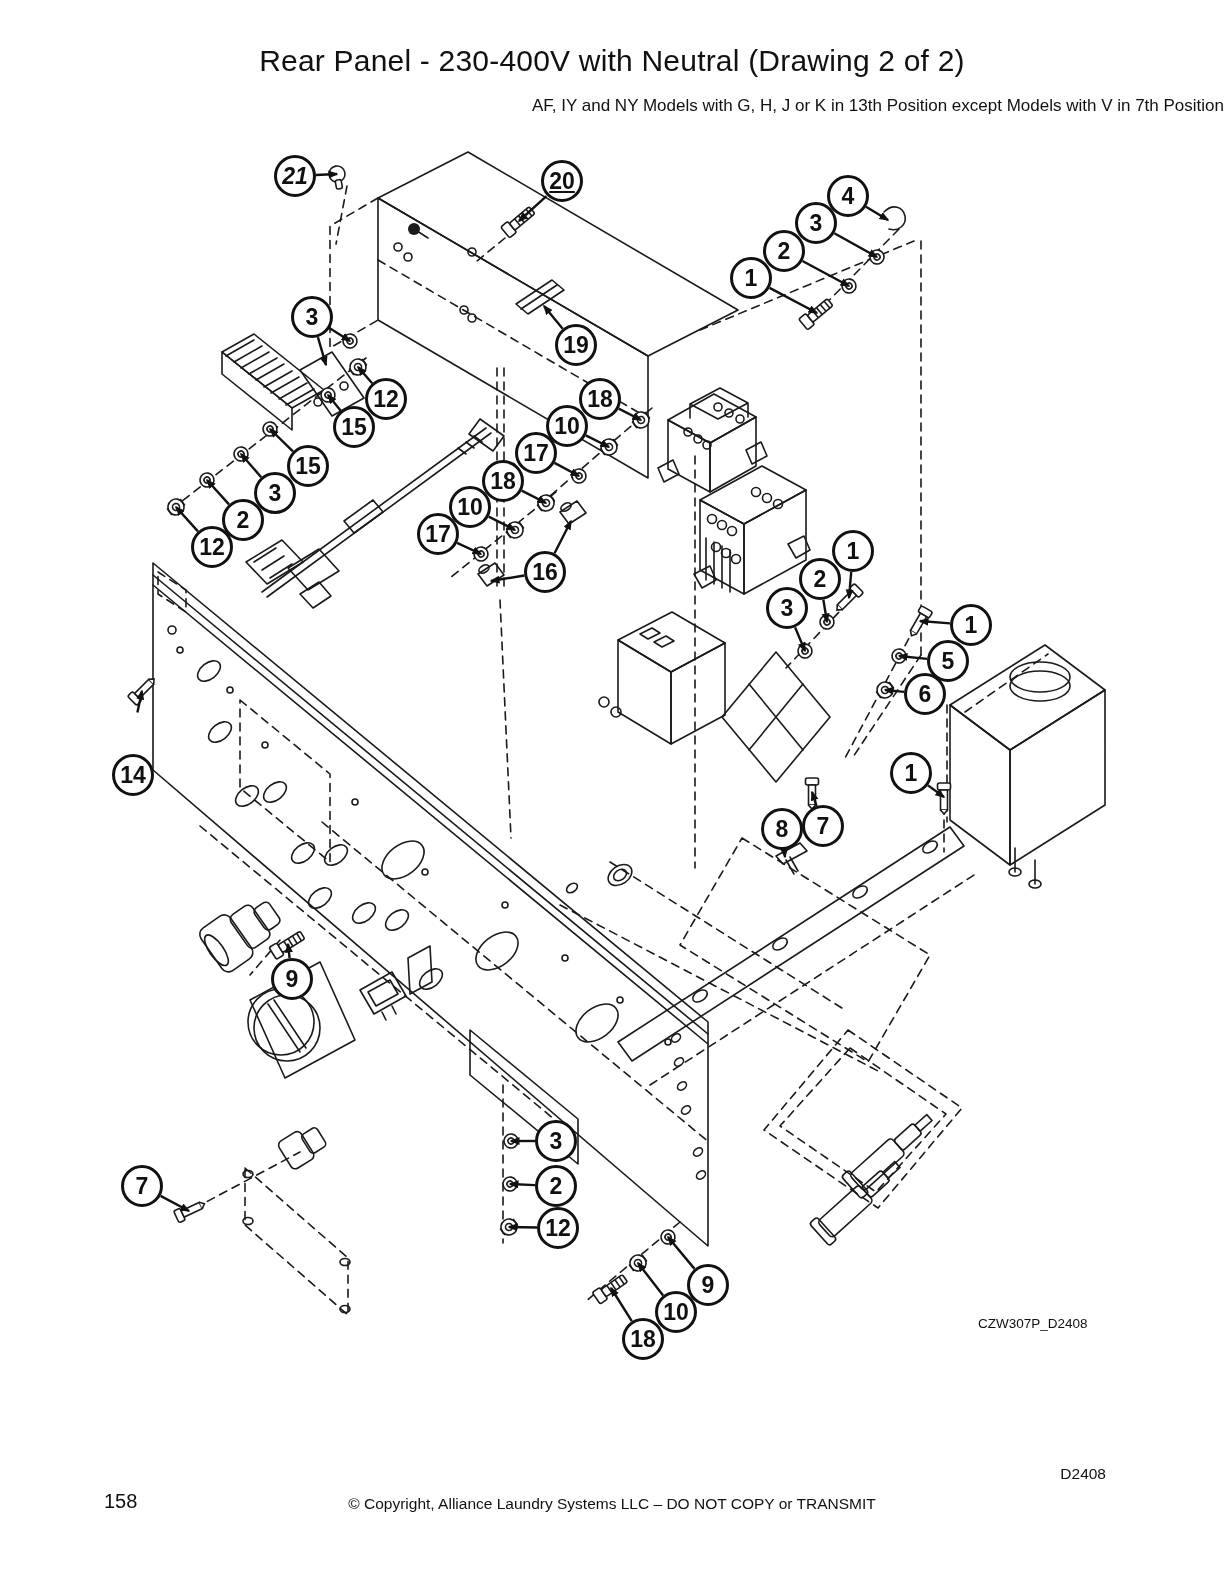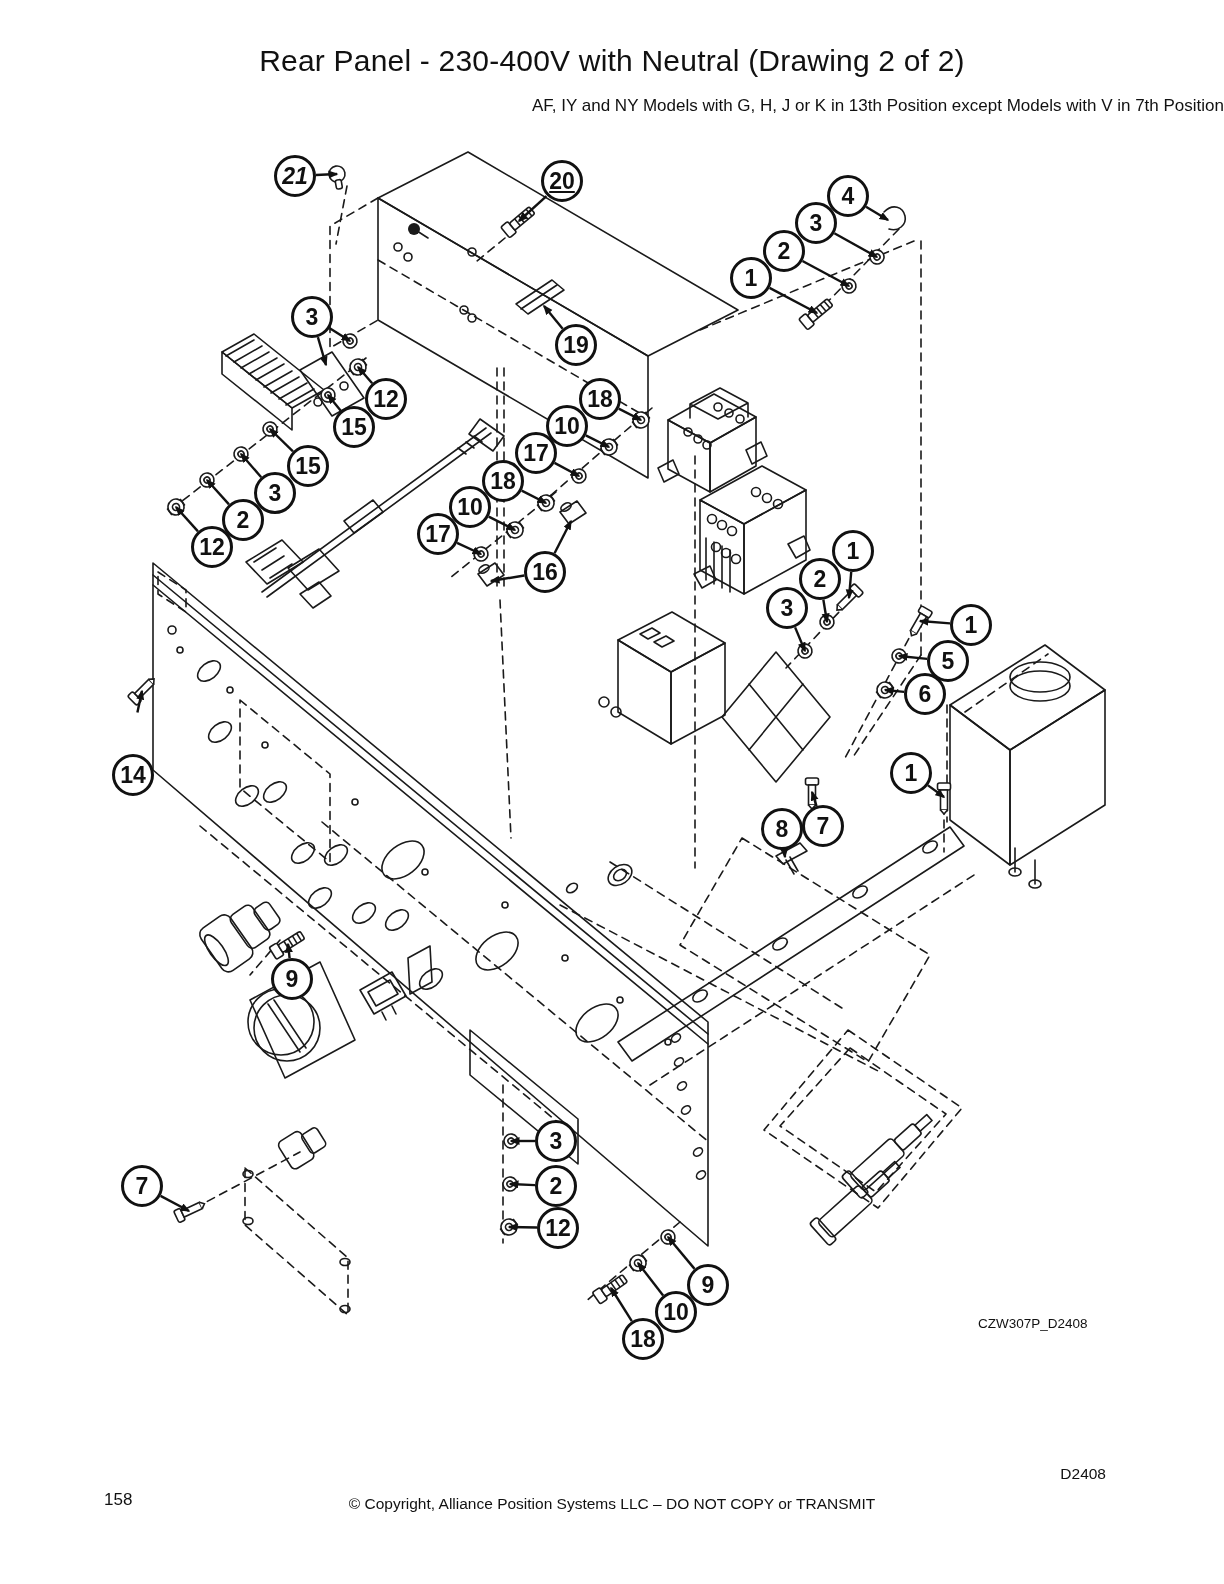--- a/index.html
+++ b/index.html
@@ -11,21 +11,21 @@
     font-size:30px;font-weight:normal;letter-spacing:.2px}
   .subtitle{position:absolute;top:96px;left:0;width:100%;text-align:right;font-size:17px}
   #art{position:absolute;left:0;top:0;z-index:1}
   #art .ln{stroke:#1a1a1a;fill:none;stroke-width:1.6;stroke-linejoin:round;stroke-linecap:round}
   #art .dash{stroke-dasharray:8 6}
   #callout-layer{position:absolute;inset:0;z-index:3;pointer-events:none}
   .callout{position:absolute;width:42px;height:42px;border:3px solid #111;border-radius:50%;
     background:#fff;display:flex;align-items:center;justify-content:center;
     font-size:23px;font-weight:bold;box-sizing:border-box}
   .diagram-code{position:absolute;left:978px;top:1316px;font-size:13.5px;z-index:2}
-  .page-num{position:absolute;left:104px;top:1490px;font-size:17px;z-index:2}
+  .page-num{position:absolute;left:104px;top:1490px;font-size:20px;z-index:2}
   .copyright{position:absolute;left:0;top:1495px;width:100%;text-align:center;font-size:15.5px;z-index:2}
   .doc-code{position:absolute;right:118px;top:1465px;font-size:15.5px;z-index:2}
 </style>
 </head>
 <body>
 
 <div class="title">Rear Panel - 230-400V with Neutral (Drawing 2 of 2)</div>
 <div class="subtitle">AF, IY and NY Models with G, H, J or K in 13th Position except Models with V in 7th Position</div>
 
 <svg id="art" width="1224" height="1584" viewBox="0 0 1224 1584" xmlns="http://www.w3.org/2000/svg">
@@ -534,14 +534,14 @@
     <div class="callout" style="left: 535px; top: 1120px;">3</div>
     <div class="callout" style="left: 535px; top: 1165px;">2</div>
     <div class="callout" style="left: 537px; top: 1207px;">12</div>
     <div class="callout" style="left: 687px; top: 1264px;">9</div>
     <div class="callout" style="left: 655px; top: 1291px;">10</div>
     <div class="callout" style="left: 622px; top: 1318px;">18</div>
   </div>
 
 <div class="diagram-code">CZW307P_D2408</div>
 <div class="page-num">158</div>
-<div class="copyright">© Copyright, Alliance Position Systems LLC – DO NOT COPY or TRANSMIT</div>
+<div class="copyright">© Copyright, Alliance Laundry Systems LLC – DO NOT COPY or TRANSMIT</div>
 <div class="doc-code">D2408</div>
 
 </body></html>

